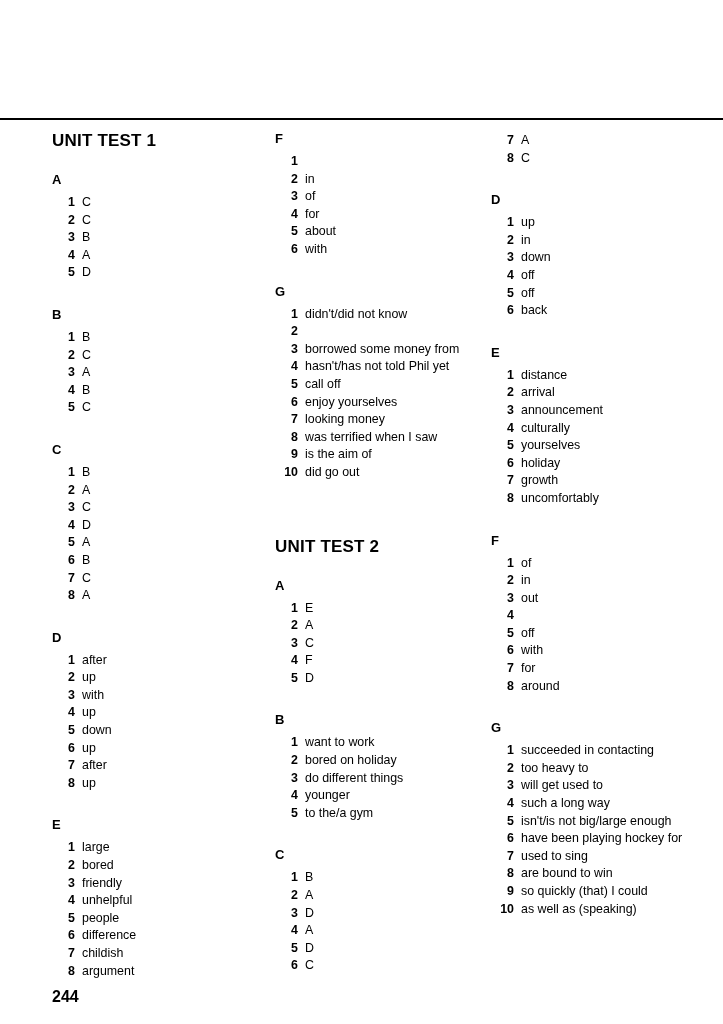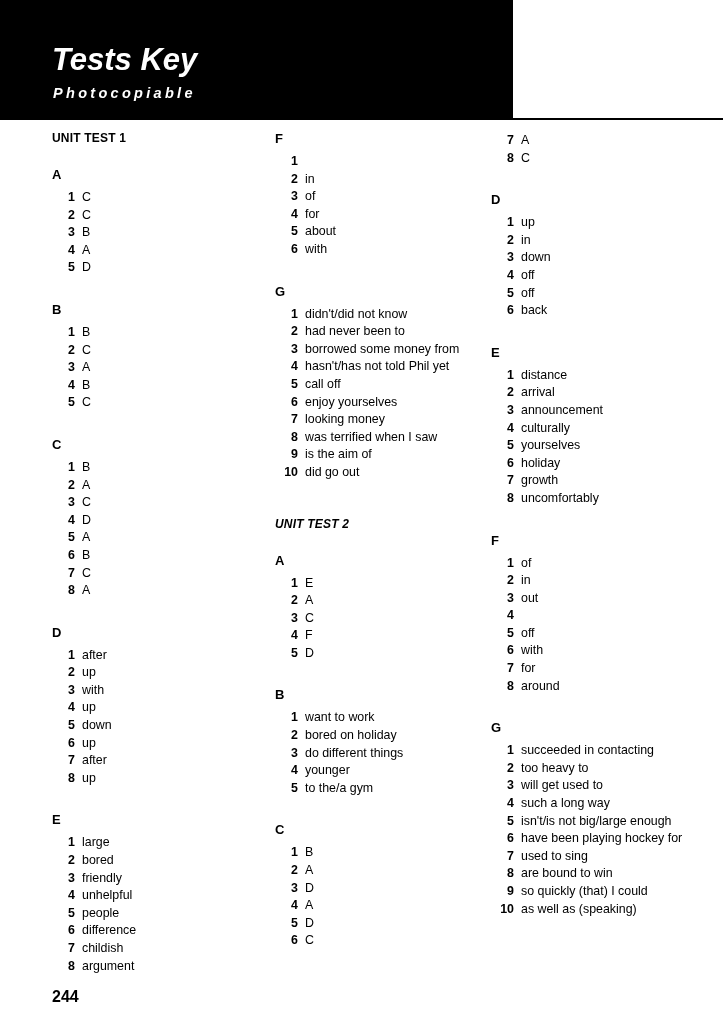--- a/index.html
+++ b/index.html
@@ -73,21 +73,21 @@
     position: absolute;
     top: 0;
     width: 215px;
   }
   .col-1 { left: 52px; }
   .col-2 { left: 275px; }
   .col-3 { left: 491px; }
 
   
   .unit-heading {
-    font-size: 12px;
+    font-size: 17px;
     font-weight: bold;
     letter-spacing: 0.2px;
     line-height: 1;
     margin: 0 0 24px 0;
     white-space: nowrap;
   }
 
   
   .section {
     margin: 0 0 26px 0;
@@ -123,43 +123,38 @@
     flex: 1 1 auto;
   }
 
   
   .section.continuation {
     margin-top: 0;
   }
 
   
   .unit-heading.spaced {
-    margin-top: 36px;
-    font-style: italic;
+    margin-top: 56px;
   }
 
   
   .page-number {
     position: absolute;
     left: 52px;
     top: 989px;
     font-size: 16px;
     font-weight: bold;
     line-height: 1;
   }
 </style>
 </head>
 <body>
 
 <div class="page">
 
-  <div class="banner">
-    <div class="banner-title">Tests Key</div>
-    <div class="banner-subtitle">Photocopiable</div>
-  </div>
 
   <div class="header-rule"></div>
 
   <div class="columns">
     <div class="column col-1">
         <div class="unit-heading">UNIT TEST 1</div>
         <div class="section">
           <div class="section-letter">A</div>
           <div class="answers">
             <div class="answer-row">
@@ -352,21 +347,20 @@
         </div>
         <div class="section">
           <div class="section-letter">G</div>
           <div class="answers">
             <div class="answer-row">
               <span class="answer-num">1</span>
               <span class="answer-text">didn't/did not know</span>
             </div>
             <div class="answer-row">
               <span class="answer-num">2</span>
-              <span class="answer-text">had never been to</span>
             </div>
             <div class="answer-row">
               <span class="answer-num">3</span>
               <span class="answer-text">borrowed some money from</span>
             </div>
             <div class="answer-row">
               <span class="answer-num">4</span>
               <span class="answer-text">hasn't/has not told Phil yet</span>
             </div>
             <div class="answer-row">

